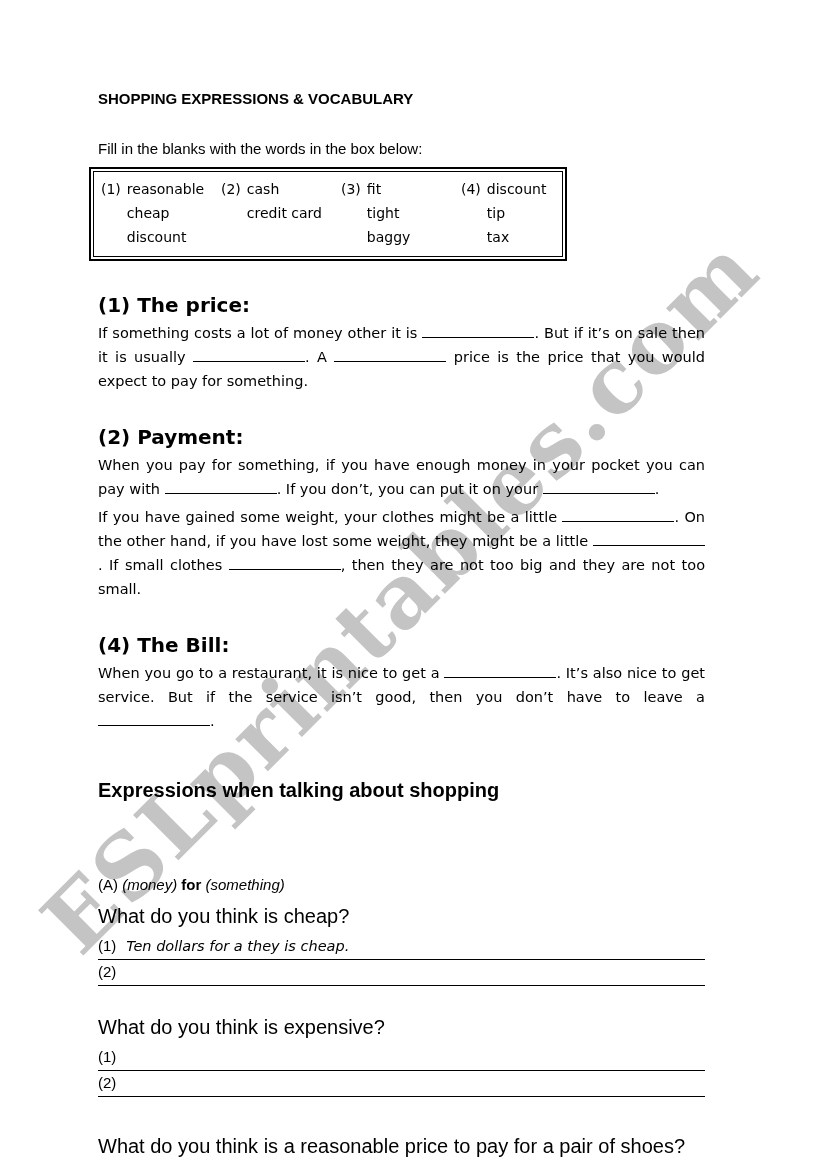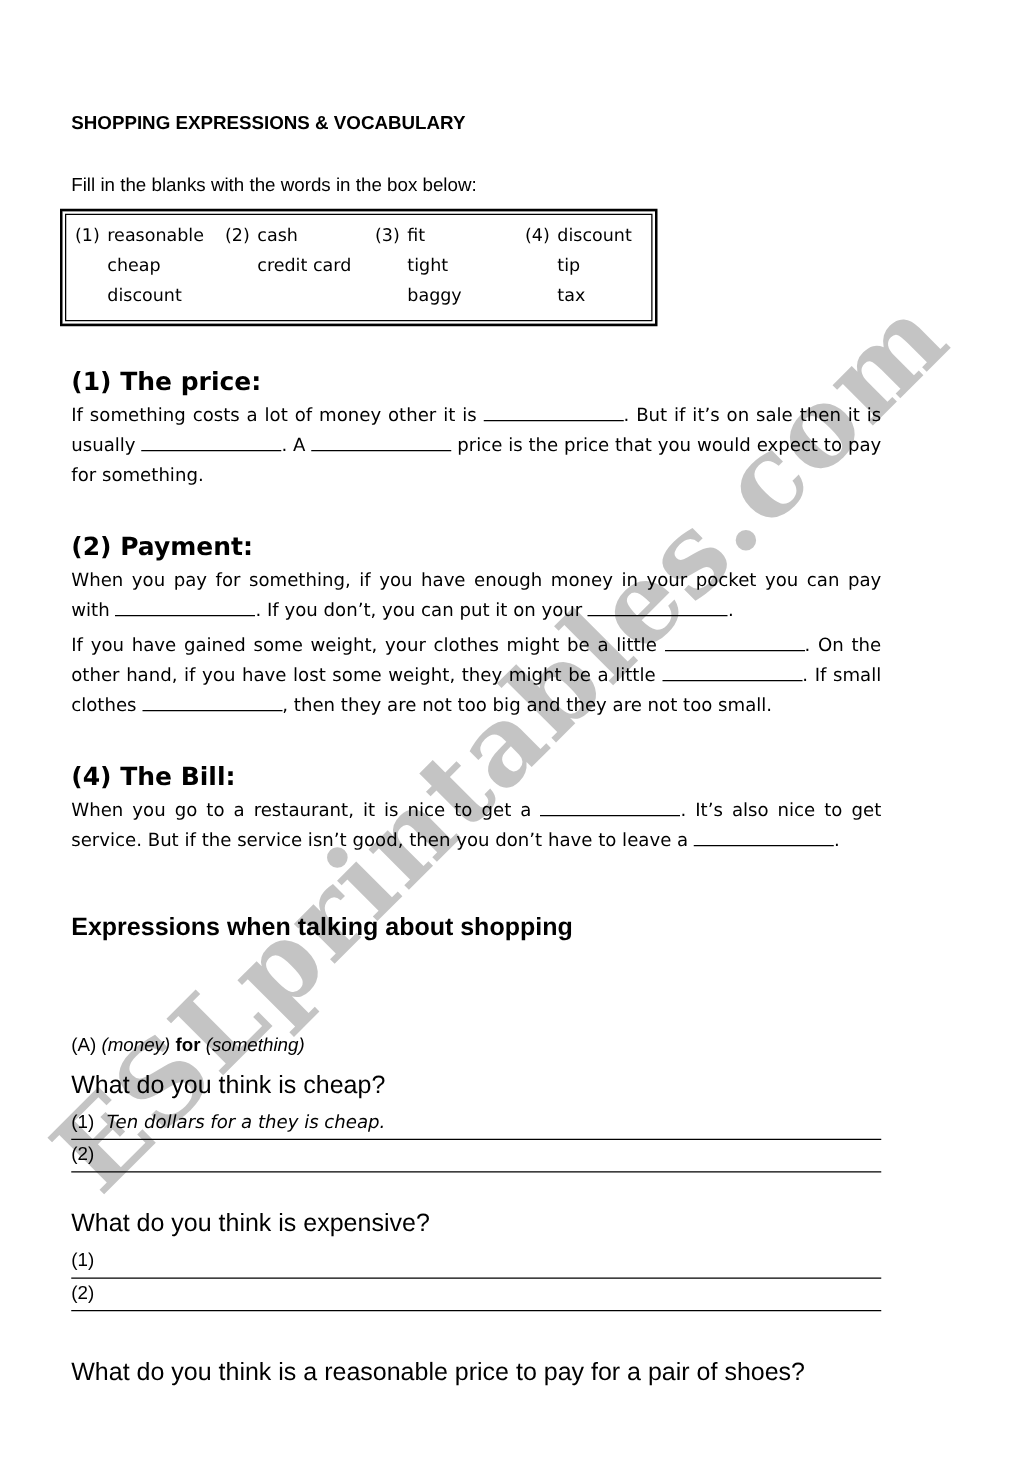--- a/index.html
+++ b/index.html
@@ -6,21 +6,21 @@
   .page{
     position:relative;
     width:821px;height:1169px;
     background:#ffffff;
     margin:0 auto;
     overflow:hidden;
     color:#000;
   }
   .content{
     position:relative;z-index:1;
-    padding:90px 116px 0 57px;
+    padding:90px 116px 0 98px;
   }
   
   .watermark{
     position:absolute;z-index:0;
     left:400px;top:595px;
     transform:translate(-50%,-50%) rotate(-45deg);
     font-family:"DejaVu Serif",serif;
     font-weight:bold;
     font-size:88px;
     letter-spacing:2px;

